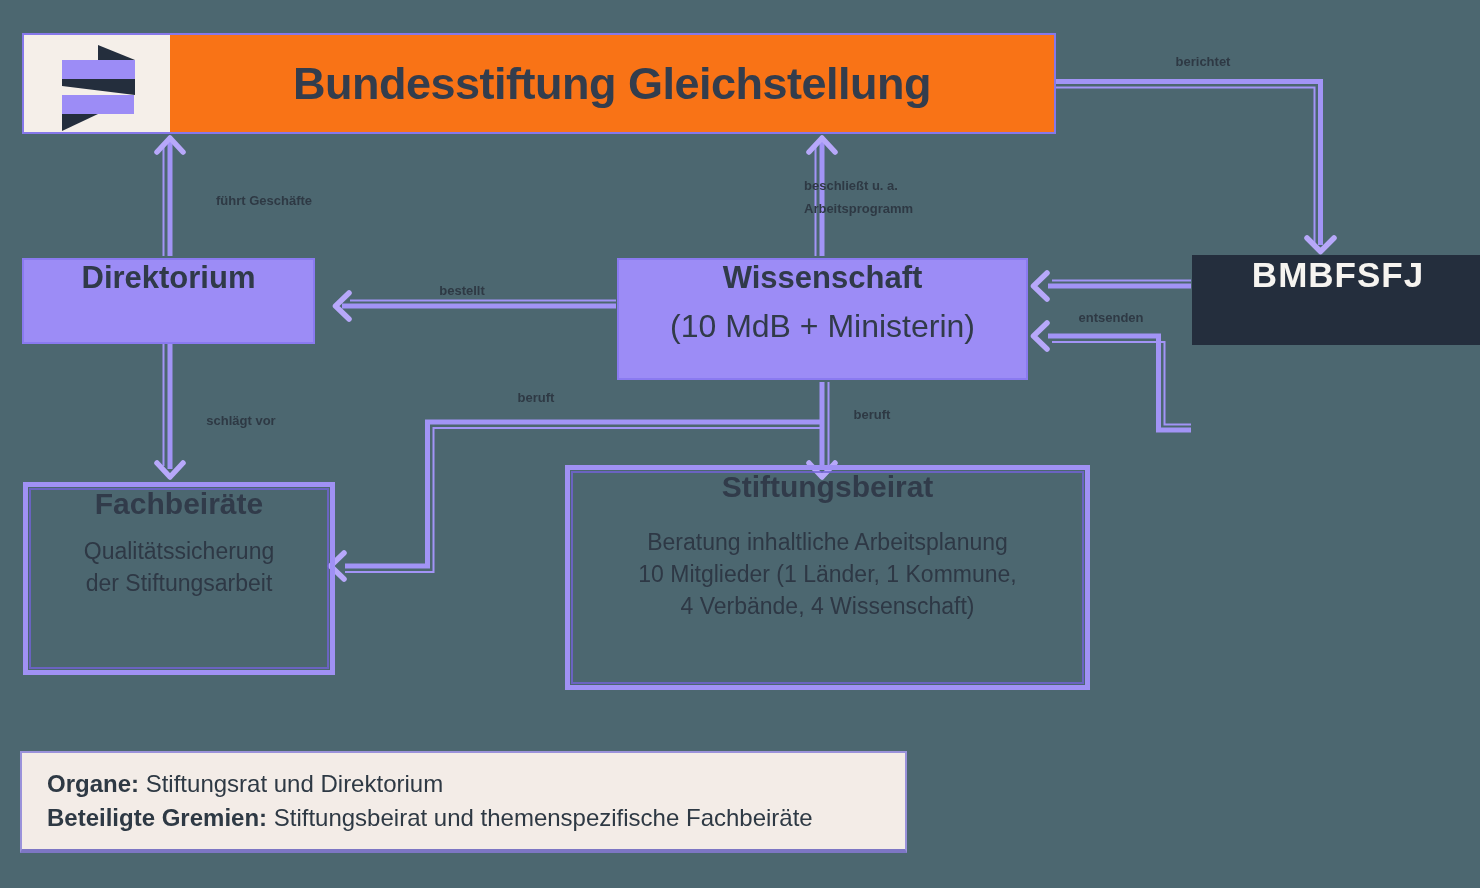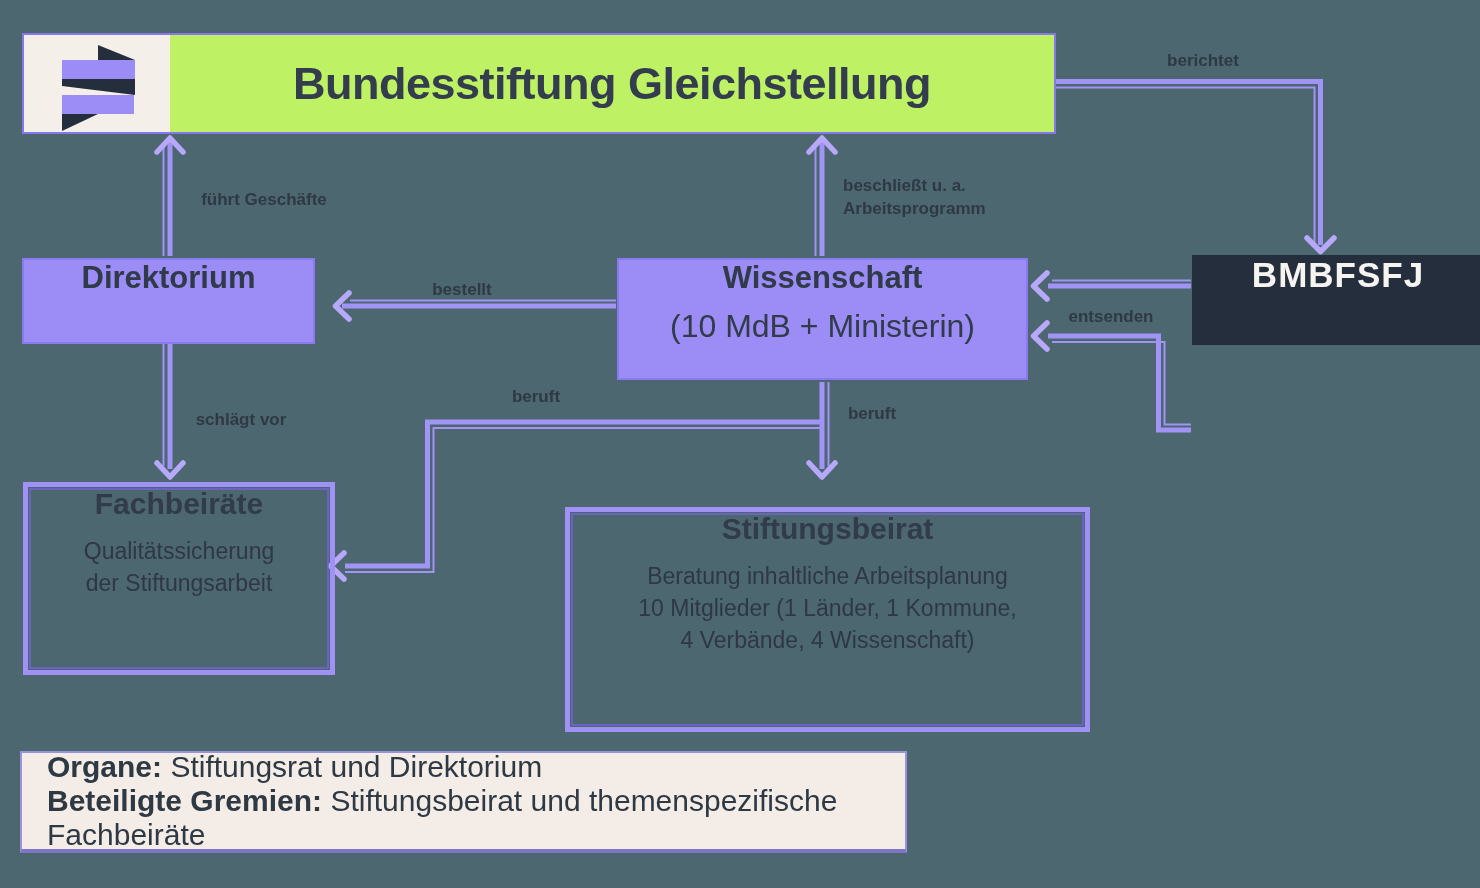--- a/index.html
+++ b/index.html
@@ -6,46 +6,46 @@
   .canvas{
     position:relative;width:1480px;height:888px;overflow:hidden;
     background:#4c6770;
     font-family:"Liberation Sans","DejaVu Sans",sans-serif;
     color:#2e3944;
   }
   .abs{position:absolute;box-sizing:border-box;}
   
   .topbar{left:22px;top:33px;width:1034px;height:101px;display:flex;border:2px solid #8678ea;}
   .logo-cell{width:146px;height:100%;background:#f5efe9;flex:0 0 auto;display:flex;align-items:center;justify-content:center;}
-  .title-cell{flex:1;background:#bef264;display:flex;align-items:center;justify-content:center;}
+  .title-cell{flex:1;background:#f97316;display:flex;align-items:center;justify-content:center;}
   .title-cell .t{font-size:45px;font-weight:700;letter-spacing:-0.5px;color:#333d4d;}
   
   .box{display:flex;flex-direction:column;align-items:center;justify-content:flex-start;text-align:center;}
   .purple{background:#9c8cf6;border:2px solid #8a7af0;color:#303a49;}
   .dark{background:#242e3d;color:#f6f4f0;}
   .outline{border:5px solid #a091f4;color:#2e3845;position:absolute;}
   .outline::before{content:"";position:absolute;inset:1px;border:2px solid rgba(114,99,214,0.8);pointer-events:none;}
   .box-direktorium{left:22px;top:258px;width:293px;height:86px;font-size:31px;font-weight:700;}
   .box-stiftungsrat{left:617px;top:258px;width:411px;height:122px;}
   .box-stiftungsrat .t{font-size:31px;font-weight:700;}
   .box-stiftungsrat .s{font-size:32px;margin-top:12px;color:#313b49;}
   .box-bmbfsfj{left:1192px;top:255px;width:292px;height:90px;font-size:35px;font-weight:700;letter-spacing:1px;}
   .box-bundestag{left:1192px;top:393px;width:265px;height:85px;font-size:33px;font-weight:700;}
   .box-fachbeiraete{left:23px;top:482px;width:302px;height:183px;}
-  .box-stiftungsbeirat{left:565px;top:507px;width:515px;height:215px;}
+  .box-stiftungsbeirat{left:565px;top:465px;width:515px;height:215px;gap:8px;}
   .outline .t{font-size:30px;font-weight:800;margin-bottom:14px;color:#313b4a;}
   .outline .lines{font-size:23px;line-height:32px;color:#2e3845;}
   
-  .elabel{position:absolute;font-size:17px;font-weight:700;color:#2e3944;white-space:nowrap;transform:translate(-50%,-50%);}
+  .elabel{position:absolute;font-size:13px;font-weight:700;color:#2e3944;white-space:nowrap;transform:translate(-50%,-50%);}
   .elabel.block{transform:none;text-align:left;line-height:23px;}
   
   .footer{left:20px;top:751px;width:887px;height:102px;background:#f3ece7;
     border:2px solid #9a92da;border-bottom:4px solid #7d76c4;
     display:flex;flex-direction:column;justify-content:center;padding-left:25px;}
-  .footer .row{font-size:30px;line-height:34px;color:#2e3944;}
+  .footer .row{font-size:24px;line-height:34px;color:#2e3944;}
   .footer b{font-weight:700;}
   
   svg.wires{position:absolute;left:0;top:0;pointer-events:none;}
   .line{stroke:#a294f6;stroke-width:5;fill:none;}
   .echo{stroke:#a294f6;stroke-width:2;fill:none;}
   .chev{stroke:#b7a8fa;stroke-width:5.5;fill:none;stroke-linecap:round;stroke-linejoin:round;}
 </style>
 </head>
 <body>
 
@@ -149,21 +149,21 @@
     <span class="t">Stiftungsbeirat</span>
     <div class="lines">
       <div>Beratung inhaltliche Arbeitsplanung</div>
       <div>10 Mitglieder (1 Länder, 1 Kommune,</div>
       <div>4 Verbände, 4 Wissenschaft)</div>
     </div>
   </div>
 
   <div class="elabel" style="left:264px;top:200px;">führt Geschäfte</div>
 
-  <div class="elabel block" style="left:843px;top:174px;">
+  <div class="elabel block" style="left:804px;top:174px;">
     <div>beschließt u. a.</div>
     <div>Arbeitsprogramm</div>
   </div>
 
   <div class="elabel" style="left:1203px;top:61px;">berichtet</div>
 
   <div class="elabel" style="left:462px;top:290px;">bestellt</div>
 
   <div class="elabel" style="left:1111px;top:317px;">entsenden</div>
 

